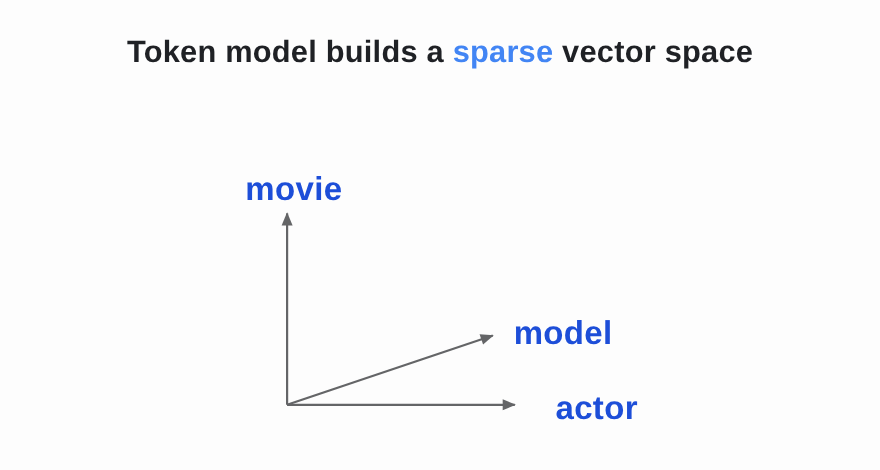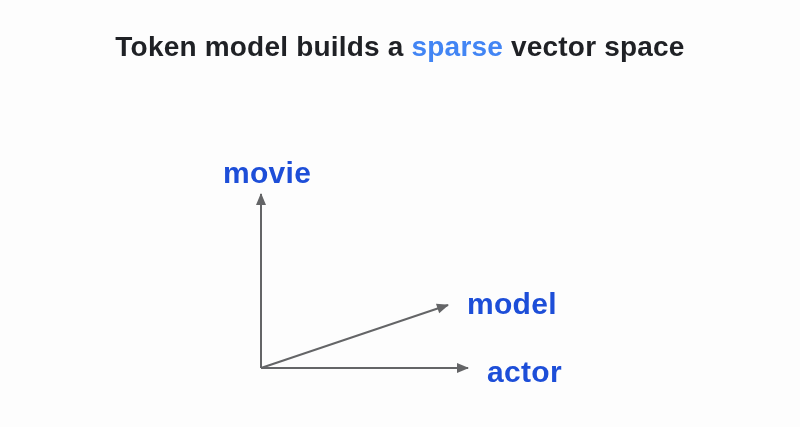--- a/index.html
+++ b/index.html
@@ -53,21 +53,21 @@
     left: 223px;
     top: 156px;
     width: 80px;
     text-align: center;
   }
   .label-music {
     left: 467px;
     top: 287px;
   }
   .label-actor {
-    left: 487px;
+    left: 505px;
     top: 355px;
   }
 </style>
 </head>
 <body>
 
 <div class="title">
   <div><span>Token model builds a </span><span class="hl">sparse</span><span> vector space</span></div>
 </div>
 

